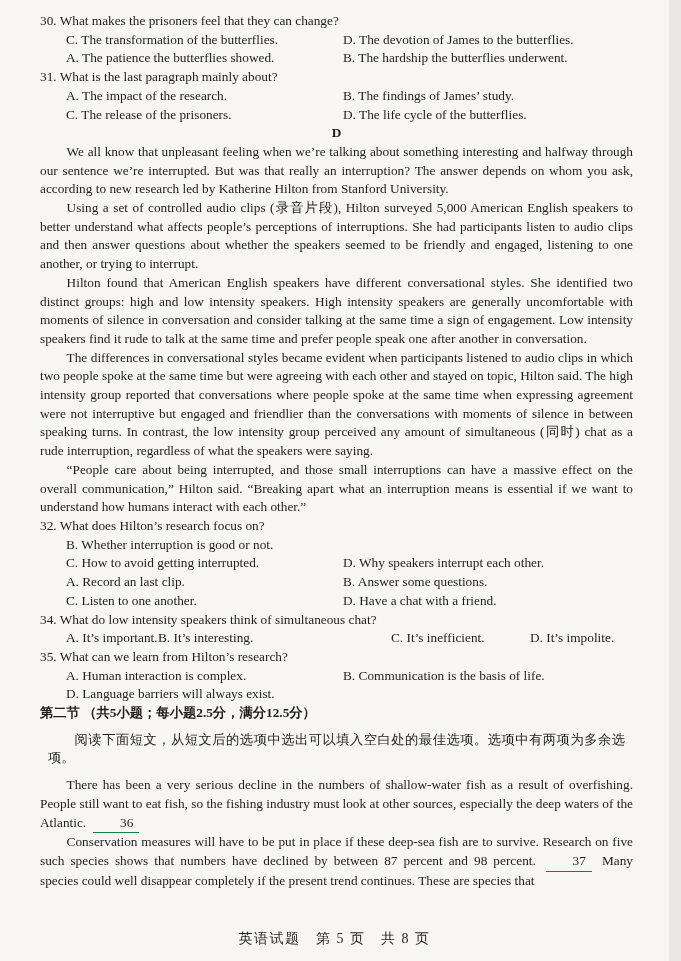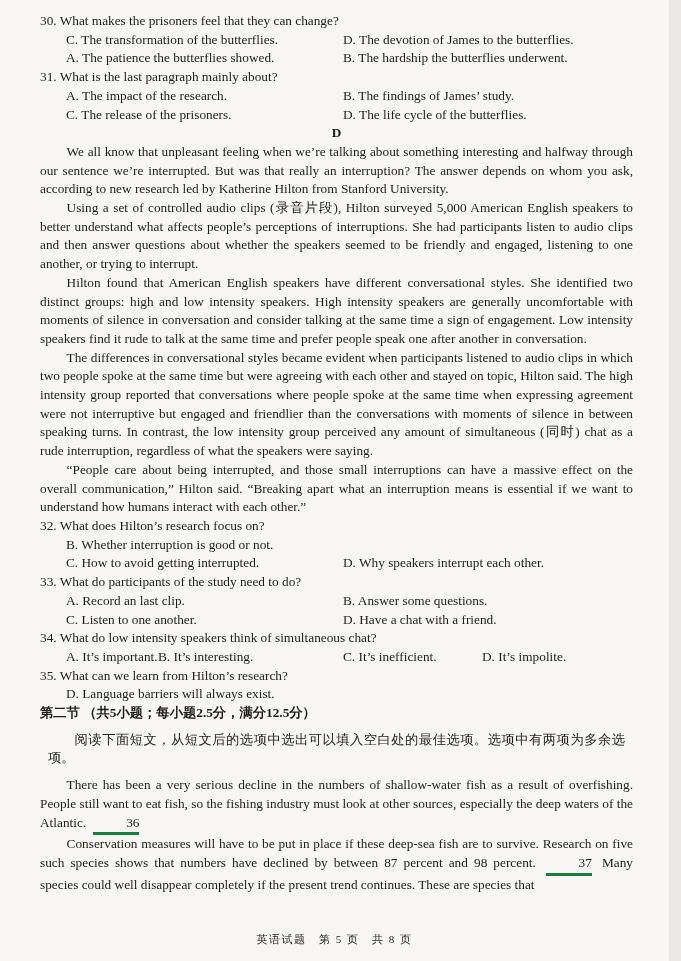--- a/index.html
+++ b/index.html
@@ -14,38 +14,38 @@
     color:#1e1e1e;
     position:relative;
     overflow:hidden;
   }
   .stem { margin:0; }
   .opt-row { display:flex; padding-left:26px; }
   .opt-row .c1 { flex:none; width:277px; }
   .opt-row4 { display:flex; padding-left:26px; }
   .opt-row4 .w1 { flex:none; width:92px; }
   .opt-row4 .w2 { flex:none; width:185px; }
-  .opt-row4 .w3 { flex:none; width:139px; }
+  .opt-row4 .w3 { flex:none; width:139px;margin-left:48px; }
   .passage-label { text-align:center; font-weight:bold; margin:0; }
   .para { margin:0; text-indent:2em; text-align:justify; }
   .sec-head { margin:0; font-weight:bold; }
   .cn-para { margin:8px; text-indent:2em; text-align:justify; }
   .blank {
     display:inline-block;
     min-width:46px;
-    text-align:right;
-    border-bottom:3px solid #15803d;
+    text-align:left;
+    border-bottom:1px solid #15803d;
     margin:0 4px;
   }
   .footer {
     position:absolute;
     left:0; right:0;
     bottom:12px;
     text-align:center;
-    font-size:11px;
+    font-size:14px;
     letter-spacing:1.5px;
   }
 </style>
 </head>
 <body>
 
 <div class="page">
 
   <div>
     <p class="stem">30. What makes the prisoners feel that they can change?</p>
@@ -83,21 +83,20 @@
     <div class="opt-row">
       <span>B. Whether interruption is good or not.</span>
     </div>
     <div class="opt-row">
       <span class="c1">C. How to avoid getting interrupted.</span>
       <span>D. Why speakers interrupt each other.</span>
     </div>
   </div>
 
   <div>
-    <p class="stem">33. What do participants of the study need to do?</p>
     <div class="opt-row">
       <span class="c1">A. Record an last clip.</span>
       <span>B. Answer some questions.</span>
     </div>
     <div class="opt-row">
       <span class="c1">C. Listen to one another.</span>
       <span>D. Have a chat with a friend.</span>
     </div>
   </div>
 
@@ -107,20 +106,24 @@
       <span class="w1">A. It’s important.</span>
       <span class="w2">B. It’s interesting.</span>
       <span class="w3">C. It’s inefficient.</span>
       <span>D. It’s impolite.</span>
     </div>
   </div>
 
   <div>
     <p class="stem">35. What can we learn from Hilton’s research?</p>
     <div class="opt-row">
+      <span class="c1">A. Human interaction is complex.</span>
+      <span>B. Communication is the basis of life.</span>
+    </div>
+    <div class="opt-row">
       <span>D. Language barriers will always exist.</span>
     </div>
   </div>
 
   <p class="sec-head">第二节 （共5小题；每小题2.5分，满分12.5分）</p>
   <p class="cn-para">阅读下面短文，从短文后的选项中选出可以填入空白处的最佳选项。选项中有两项为多余选项。</p>
 
   <p class="para"><span>There has been a very serious decline in the numbers of shallow-water fish as a result of overfishing. People still want to eat fish, so the fishing industry must look at other sources, especially the deep waters of the Atlantic.</span> <span class="blank">36</span></p>
 
   <p class="para"><span>Conservation measures will have to be put in place if these deep-sea fish are to survive. Research on five such species shows that numbers have declined by between 87 percent and 98 percent.</span> <span class="blank">37</span> <span>Many species could well disappear completely if the present trend continues. These are species that</span></p>

